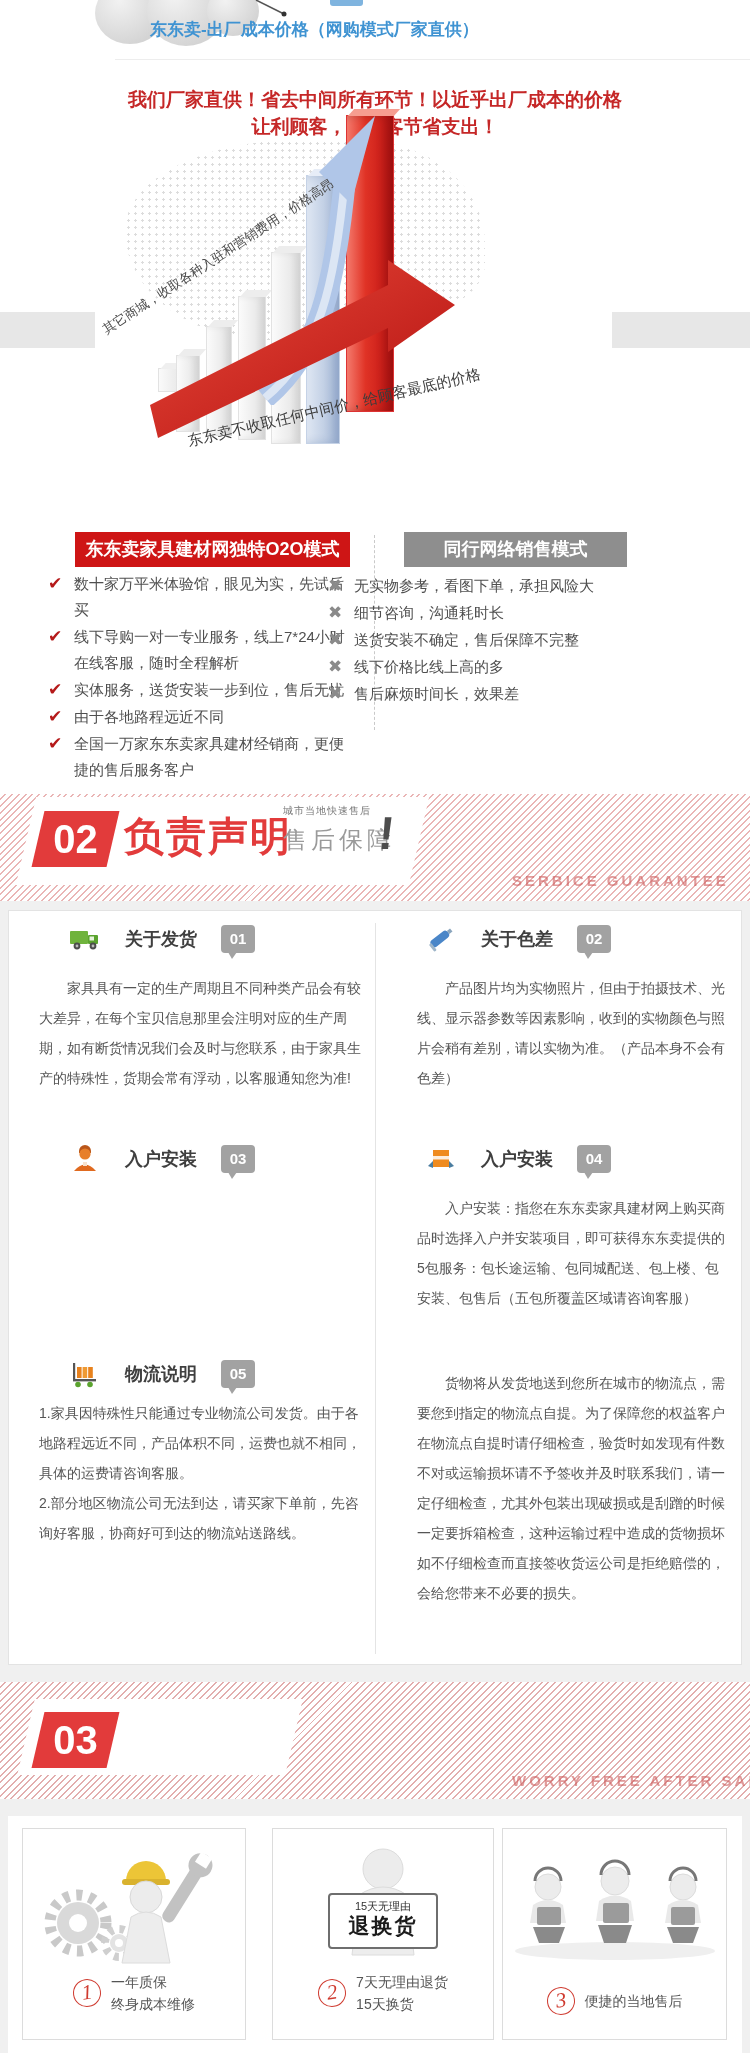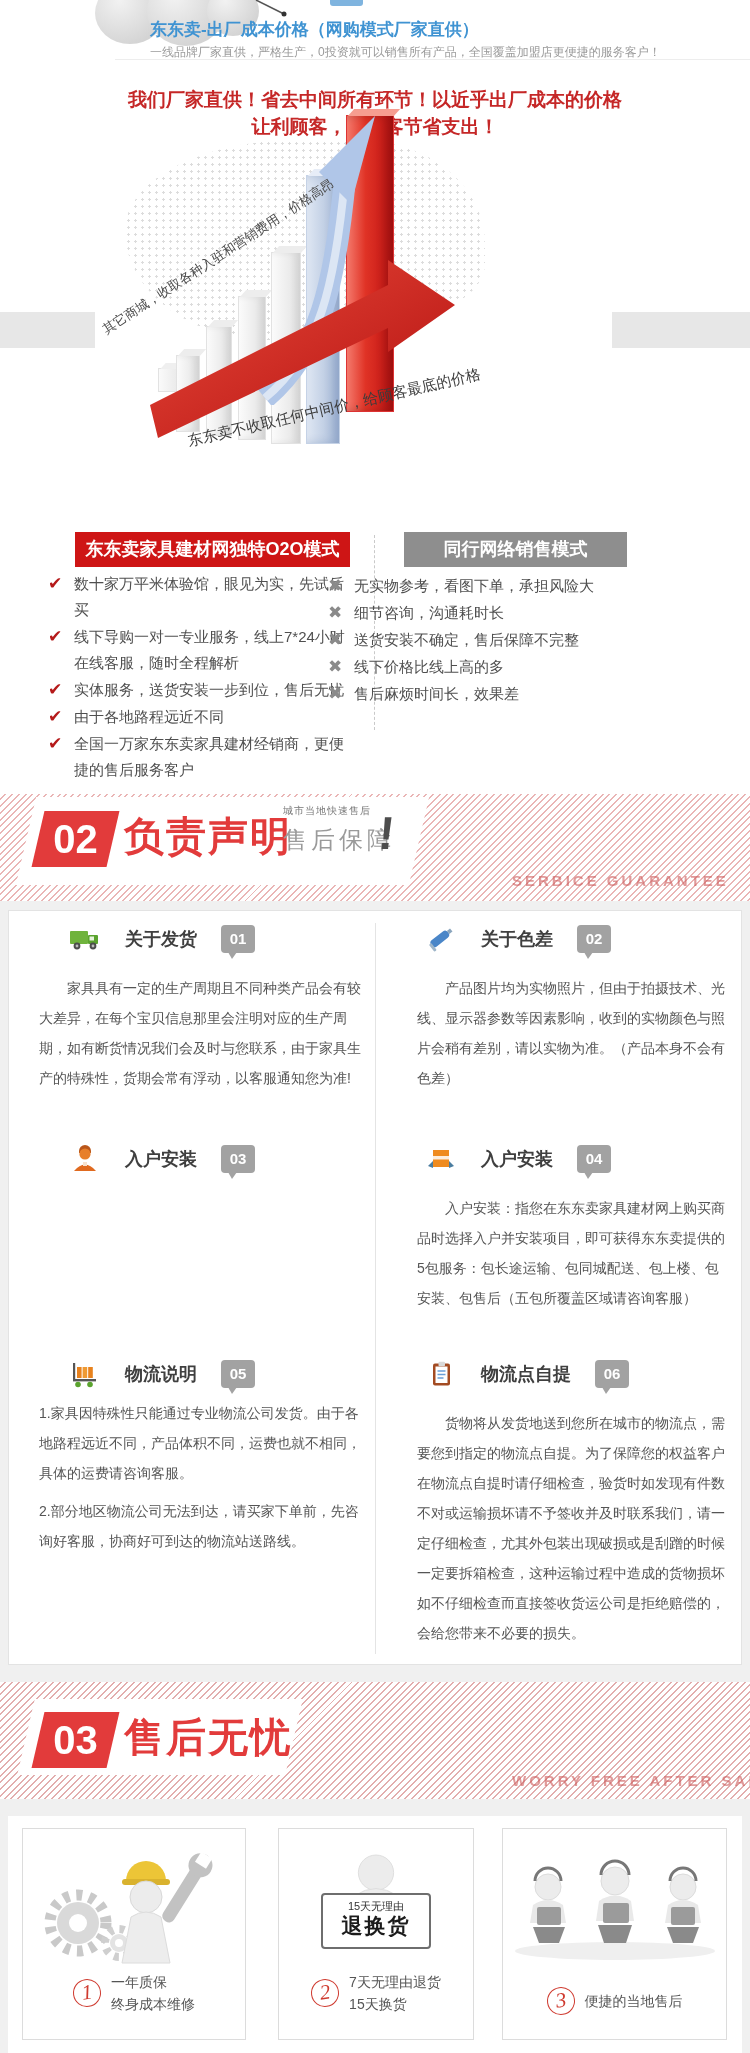--- a/index.html
+++ b/index.html
@@ -95,27 +95,27 @@
   .notice.r0{top:8px;} .notice.r1{top:228px;} .notice.r2{top:443px;}
   .nhead{display:flex;align-items:center;gap:24px;height:40px;}
   .notice.c0 .nhead{margin-left:30px;} .notice.c1 .nhead{margin-left:8px;}
   .nhead h3{margin:0;font-size:18px;color:#3f3f3f;}
   .nbadge{position:relative;width:34px;height:28px;background:#a2a2a2;border-radius:4px;
           color:#fff;font-size:15px;font-weight:bold;text-align:center;line-height:28px;}
   .nbadge::after{content:"";position:absolute;left:7px;bottom:-6px;border-left:4px solid transparent;
           border-right:5px solid transparent;border-top:7px solid #a2a2a2;}
   .notice p{margin:14px 0 0 0;font-size:14px;line-height:30px;color:#555;text-indent:2em;}
   .notice.plain p{text-indent:0;margin-top:4px;}
-  .notice.plain p + p{margin-top:8px;}
+  .notice.plain p + p{margin-top:0;}
   .nicon{flex:0 0 32px;}
 
   
   .cardspanel{left:8px;top:1816px;width:734px;height:237px;background:#fff;}
   .card{position:absolute;top:12px;height:212px;background:#fff;border:1px solid #dcdcdc;box-sizing:border-box;}
-  .card.k0{left:14px;width:224px;} .card.k1{left:270px;width:196px;} .card.k2{left:494px;width:225px;}
+  .card.k0{left:14px;width:224px;} .card.k1{left:264px;width:222px;} .card.k2{left:494px;width:225px;}
   .cimg{position:absolute;left:0;top:6px;width:100%;height:130px;}
   .sign{position:absolute;left:50%;top:64px;transform:translateX(-50%);width:106px;height:52px;
         background:#fff;border:2px solid #6e6e6e;border-radius:4px;text-align:center;}
   .sign .s1{display:block;font-size:11px;color:#333;margin-top:4px;}
   .sign .s2{display:block;font-size:21px;font-weight:bold;color:#1c1c1c;letter-spacing:2px;line-height:24px;}
   .clabel{position:absolute;left:0;right:0;bottom:24px;display:flex;justify-content:center;align-items:center;gap:10px;}
   .cnum{flex:0 0 26px;width:26px;height:26px;border:1px solid #cf3a2f;border-radius:50%;
         color:#cf3a2f;font-size:21px;line-height:24px;text-align:center;
         font-family:"Liberation Serif","DejaVu Serif",serif;font-style:italic;transform:rotate(-8deg);}
   .ctext{font-size:14px;color:#555;line-height:22px;}
@@ -130,21 +130,20 @@
       <span></span>
       <span></span>
       <span></span>
     </div>
   <svg class="abs" style="left:250px;top:0;" width="45" height="20">
     <line x1="6" y1="0" x2="34" y2="14" stroke="#555" stroke-width="1.5"></line>
       <circle cx="34" cy="14" r="2.5" fill="#333"></circle>
   </svg>
   <div class="abs bluetag"></div>
   <h1 class="abs pg-title" style="margin:0;">东东卖-出厂成本价格（网购模式厂家直供）</h1>
-  <p class="abs pg-sub" style="margin:0;">一线品牌厂家直供，严格生产，0投资就可以销售所有产品，全国覆盖加盟店更便捷的服务客户！</p>
   <div class="abs hairline"></div>
   <div class="abs slogan">
     <p>我们厂家直供！省去中间所有环节！以近乎出厂成本的价格</p>
     <p>让利顾客，为顾客节省支出！</p>
   </div>
 
   <div class="abs chart">
     <div class="dots"></div>
     <div class="cube">
         <i></i>
@@ -327,40 +326,29 @@
             <circle cx="21" cy="24.5" r="2.8" fill="#5aa32e"></circle>
         </svg>
         <h3>物流说明</h3>
         <div class="nbadge">05</div>
       </div>
       <p>1.家具因特殊性只能通过专业物流公司发货。由于各地路程远近不同，产品体积不同，运费也就不相同，具体的运费请咨询客服。</p>
       <p>2.部分地区物流公司无法到达，请买家下单前，先咨询好客服，协商好可到达的物流站送路线。</p>
     </div>
 
     <div class="notice c1 r2">
-      <div class="nhead">
-        <svg class="nicon" width="32" height="28">
-          <rect x="8" y="3.5" width="17" height="22" rx="2" fill="#a34b22"></rect>
-          <rect x="10.5" y="6.5" width="12" height="16.5" fill="#fff"></rect>
-          <rect x="13.5" y="1.8" width="6.5" height="4.5" rx="1" fill="#d9d9d9"></rect>
-          <path d="M12.5,11 h8 M12.5,14.5 h8 M12.5,18 h6" stroke="#6a9fd8" stroke-width="1.6" fill="none"></path>
-        </svg>
-        <h3>物流点自提</h3>
-        <div class="nbadge">06</div>
-      </div>
       <p>货物将从发货地送到您所在城市的物流点，需要您到指定的物流点自提。为了保障您的权益客户在物流点自提时请仔细检查，验货时如发现有件数不对或运输损坏请不予签收并及时联系我们，请一定仔细检查，尤其外包装出现破损或是刮蹭的时候一定要拆箱检查，这种运输过程中造成的货物损坏如不仔细检查而直接签收货运公司是拒绝赔偿的，会给您带来不必要的损失。</p>
     </div>
   </div>
 
   <div class="abs banner b03">
     <div class="plate"></div>
     <div class="secbadge">
         <b>03</b>
       </div>
-    <div class="sectitle">售后无忧</div>
     <div class="wmark">WORRY FREE AFTER SALE</div>
   </div>
 
   <div class="abs cardspanel">
 
     <div class="card k0">
       <svg class="cimg" viewBox="0 0 222 130">
         <circle cx="55" cy="88" r="28" fill="none" stroke="#c9c9c9" stroke-width="11" stroke-dasharray="6 7"></circle>
         <circle cx="55" cy="88" r="21" fill="#d9d9d9"></circle>
           <circle cx="55" cy="88" r="9" fill="#fff"></circle>

